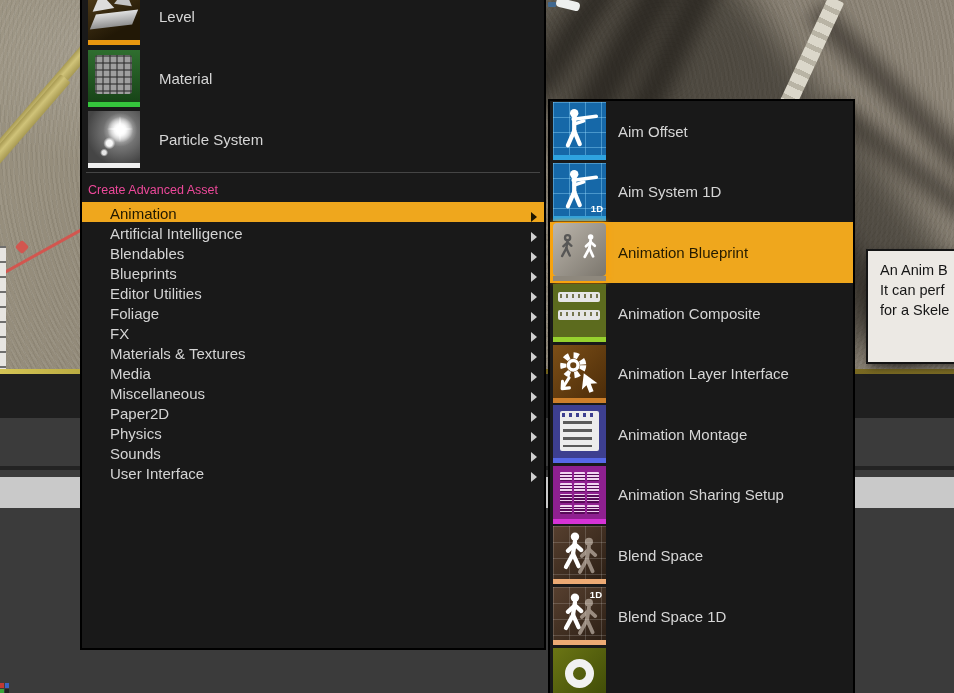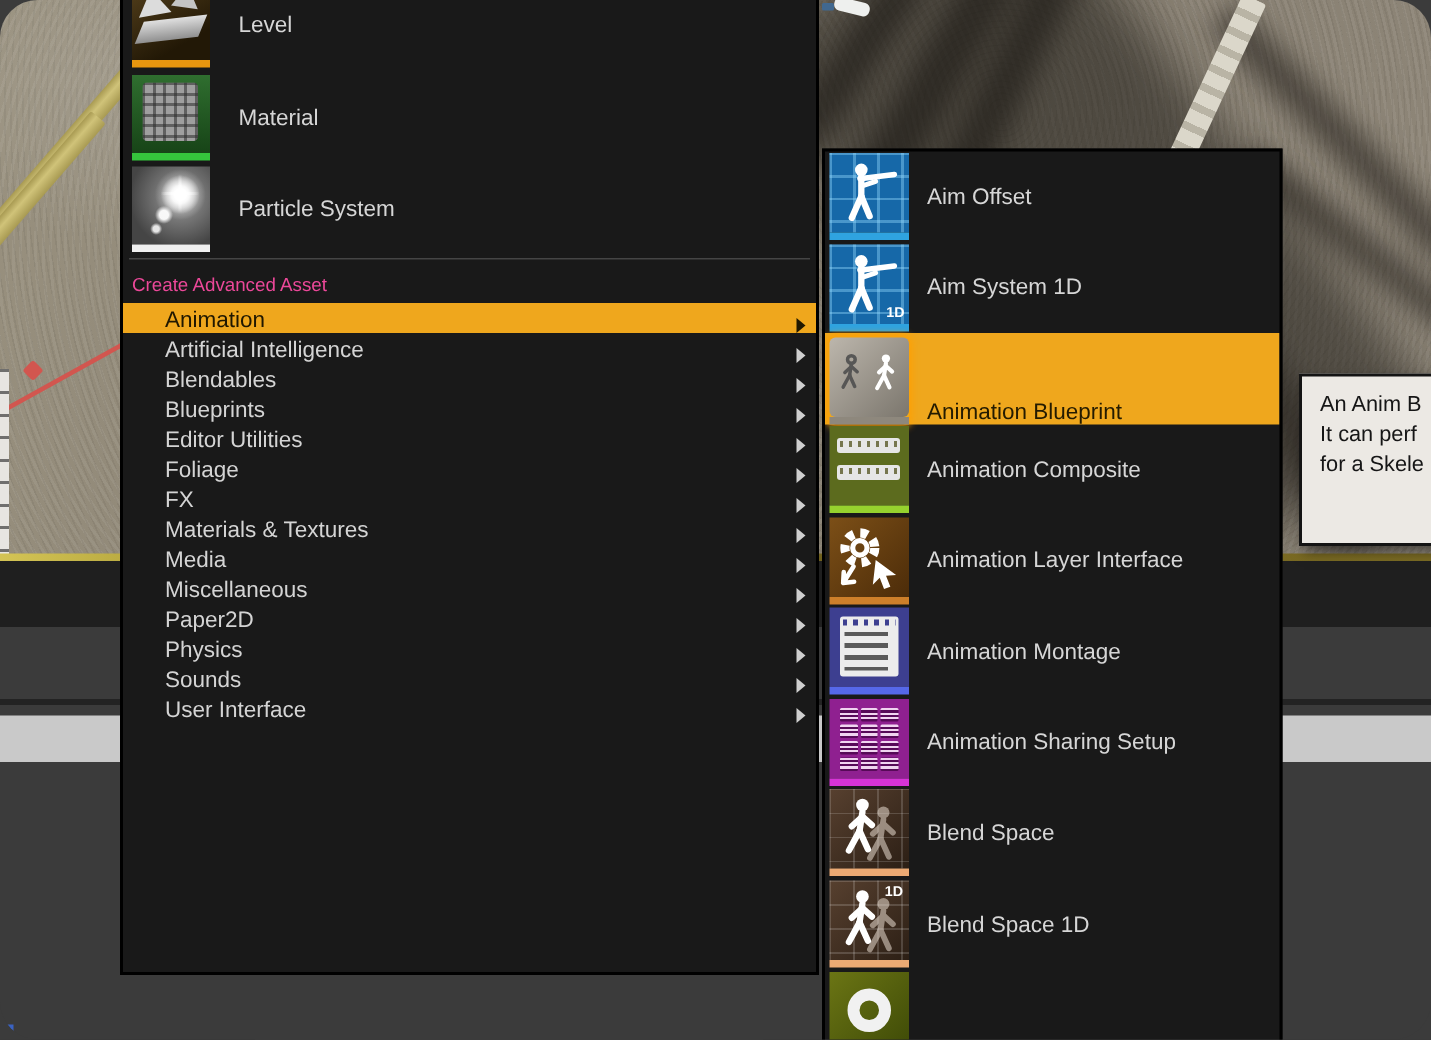--- a/index.html
+++ b/index.html
@@ -1,18 +1,18 @@
 <!DOCTYPE html>
 <html><head>
 <meta charset="utf-8">
 <style>
   html,body{margin:0;padding:0;width:954px;height:693px;overflow:hidden;background:#3b3b3b;}
   *{box-sizing:border-box;}
   body{font-family:"Liberation Sans","DejaVu Sans",sans-serif;}
-  .stage{position:relative;width:954px;height:693px;overflow:hidden;border-radius:25px;}
+  .stage{position:relative;width:954px;height:693px;overflow:hidden;}
 
   
   .viewport{position:absolute;left:0;top:0;width:954px;height:373px;overflow:hidden;
     background:
       radial-gradient(ellipse 260px 170px at 12% 15%, rgba(255,255,255,.14), transparent 65%),
       radial-gradient(ellipse 320px 220px at 72% 85%, rgba(255,255,255,.10), transparent 60%),
       repeating-radial-gradient(circle at 33% 44%, rgba(255,255,255,.06) 0 2px, transparent 2px 5px),
       repeating-radial-gradient(circle at 70% 20%, rgba(0,0,0,.05) 0 1px, transparent 1px 4px),
       linear-gradient(105deg,#99917f 0%,#8d8575 30%,#837b6d 55%,#8f8779 100%);}
   .sh{position:absolute;background:rgba(22,19,15,.55);filter:blur(9px);}
@@ -91,21 +91,21 @@
   .arr{width:0;height:0;border-top:5px solid transparent;border-bottom:5px solid transparent;border-left:6px solid #cfcfcf;flex:none;}
   .adv-row.hl{background:#efa71d;}
   .adv-row.hl .lbl{color:#201800;}
   .adv-row.hl .arr{border-left-color:#201800;}
 
   
   .submenu{position:absolute;left:548px;top:99px;width:307px;height:612px;background:#191919;
     border:2px solid #000;z-index:6;overflow:hidden;}
   .sub-row{height:60.6px;display:flex;align-items:center;gap:12px;padding-left:3px;}
   .sub-row .lbl{font-size:15px;color:#d6d6d6;}
-  .sub-row.hl{background:#efa71d;align-items:flex-end;}
+  .sub-row.hl{background:#efa71d;}
   .sub-row.hl .lbl{color:#241b00;}
   .sicon{position:relative;width:53px;height:58px;flex:none;}
   .sicon .img{position:absolute;left:0;right:0;top:0;bottom:5px;overflow:hidden;}
   .sicon .bar{position:absolute;left:0;right:0;bottom:0;height:5px;}
   .sicon svg{position:absolute;left:3px;top:3px;width:46px;height:46px;}
   .bd{position:absolute;font-size:9.5px;font-weight:bold;color:#fff;font-style:normal;}
   .bd-br{right:3px;bottom:7px;} .bd-tr{right:4px;top:2px;}
   
   .ic-aim .img{background:#1668a8;
     background-image:repeating-linear-gradient(90deg,rgba(150,220,255,.4) 0 1.5px,transparent 1.5px 16px),

